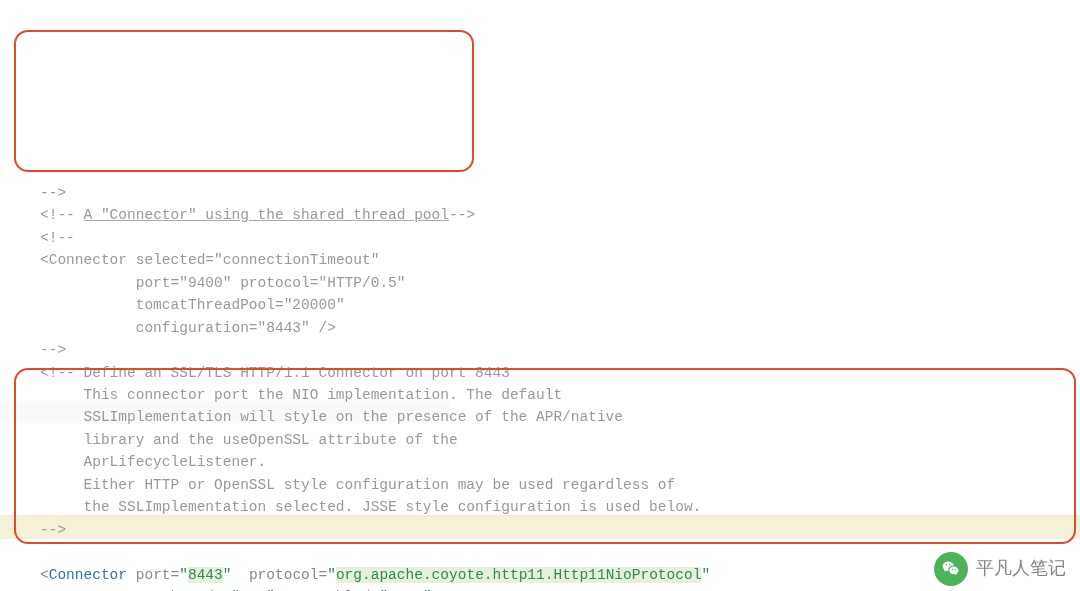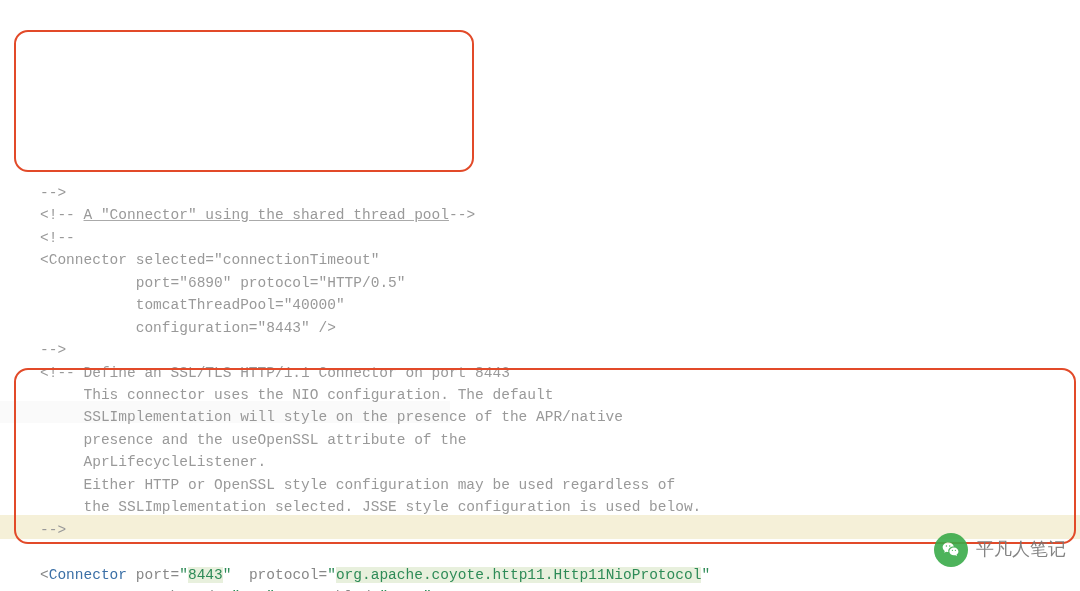--- a/index.html
+++ b/index.html
@@ -62,21 +62,21 @@
     top: 401px;
     width: 450px;
     height: 22px;
     background: #fafafa;
     z-index: -2;
   }
   .q { color:#2e8b57; }
   .watermark {
     position:absolute;
     right:14px;
-    bottom:24px;
+    bottom:5px;
     display:flex;
     align-items:center;
     gap:8px;
     color:#777;
     font-family: "PingFang SC","Microsoft YaHei",sans-serif;
     font-size:18px;
     opacity:0.9;
   }
   .watermark .wm-icon {
     width:34px;height:34px;border-radius:50%;
@@ -91,28 +91,28 @@
 
 
 <div class="highlight-line"></div>
 <div class="highlight-line2"></div>
 
 <div class="code-area">
 <span class="comment">--&gt;</span>
 <span class="comment"><span>&lt;!-- </span><span class="underline-title">A "Connector" using the shared thread pool</span><span>--&gt;</span></span>
 <span class="comment">&lt;!--</span>
 <span><span class="comment">&lt;</span><span class="comment">Connector</span><span class="comment"> </span><span class="comment">selected</span><span class="comment">="</span><span class="comment">connectionTimeout</span><span class="comment">"</span></span>
-<span><span class="comment">           </span><span class="comment">port</span><span class="comment">="</span><span class="comment">6890</span><span class="comment">" </span><span class="comment">protocol</span><span class="comment">="</span><span class="comment">HTTP/0.5</span><span class="comment">"</span></span>
-<span><span class="comment">           </span><span class="comment">tomcatThreadPool</span><span class="comment">="</span><span class="comment">40000</span><span class="comment">"</span></span>
+<span><span class="comment">           </span><span class="comment">port</span><span class="comment">="</span><span class="comment">9400</span><span class="comment">" </span><span class="comment">protocol</span><span class="comment">="</span><span class="comment">HTTP/0.5</span><span class="comment">"</span></span>
+<span><span class="comment">           </span><span class="comment">tomcatThreadPool</span><span class="comment">="</span><span class="comment">20000</span><span class="comment">"</span></span>
 <span><span class="comment">           </span><span class="comment">configuration</span><span class="comment">="</span><span class="comment">8443</span><span class="comment">" /&gt;</span></span>
 <span class="comment">--&gt;</span>
 <span class="comment">&lt;!-- Define an SSL/TLS HTTP/1.1 Connector on port 8443</span>
-<span class="comment">     This connector uses the NIO configuration. The default</span>
+<span class="comment">     This connector port the NIO implementation. The default</span>
 <span class="comment">     SSLImplementation will style on the presence of the APR/native</span>
-<span class="comment">     presence and the useOpenSSL attribute of the</span>
+<span class="comment">     library and the useOpenSSL attribute of the</span>
 <span class="comment">     AprLifecycleListener.</span>
 <span class="comment">     Either HTTP or OpenSSL style configuration may be used regardless of</span>
 <span class="comment">     the SSLImplementation selected. JSSE style configuration is used below.</span>
 <span class="comment">--&gt;</span>
 <span> </span>
 <span><span class="attr-name">&lt;</span><span class="tag">Connector</span> <span class="attr-name">port</span><span class="attr-name">=</span><span class="q">"</span><span class="attr-val-hl">8443</span><span class="q">"</span>  <span class="attr-name">protocol</span><span class="attr-name">=</span><span class="q">"</span><span class="attr-val-hl">org.apache.coyote.http11.Http11NioProtocol</span><span class="q">"</span></span>
 <span>           <span class="attr-name">maxThreads</span><span class="attr-name">=</span><span class="q">"</span><span class="attr-val">150</span><span class="q">"</span> <span class="attr-name">SSLEnabled</span><span class="attr-name">=</span><span class="q">"</span><span class="attr-val">true</span><span class="q">"</span><span class="attr-name">&gt;</span></span>
 
 
 

